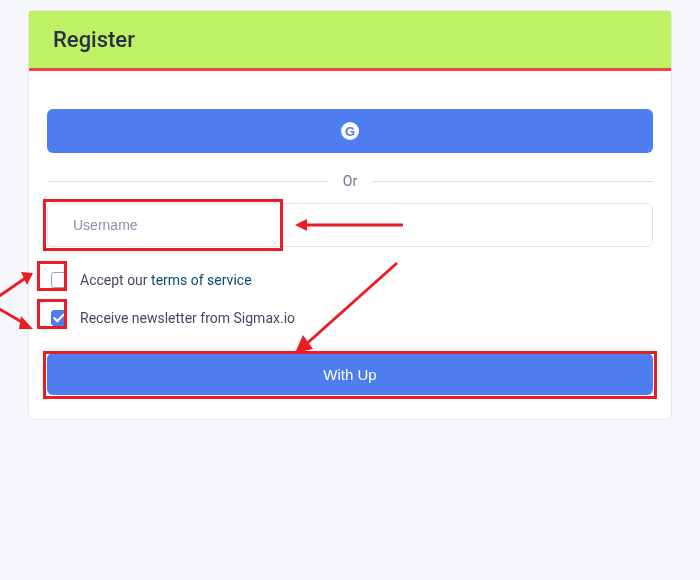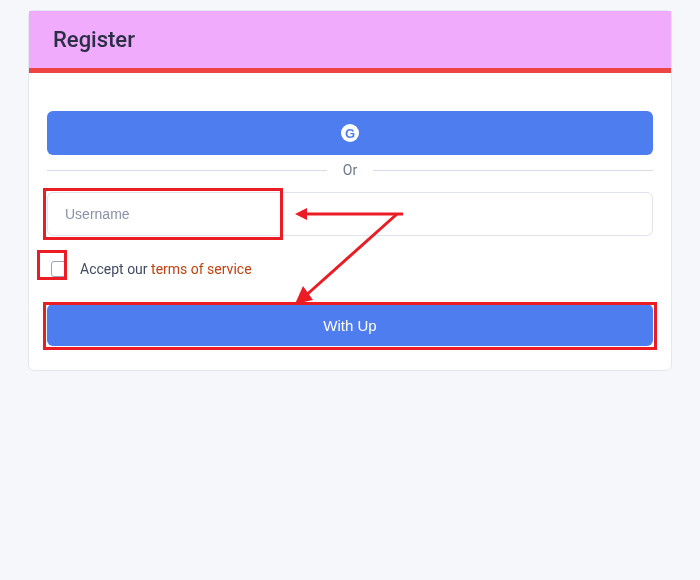--- a/index.html
+++ b/index.html
@@ -13,23 +13,23 @@
     overflow: hidden;
     padding: 10px 28px 28px 28px;
   }
   .card {
     border: 1px solid #e4e7ef;
     border-radius: 6px;
     background: #fff;
     overflow: visible;
   }
   .card-header {
-    background: #f0abfc;
+    background: #bef264;
     padding: 16px 24px;
-    border-bottom: 5px solid #ef4444;
+    border-bottom: 3px solid #ef4444;
   }
   .card-header h2 {
     margin: 0;
     font-size: 22px;
     font-weight: 500;
     color: #2a2f45;
   }
   .card-body {
     padding: 38px 18px 24px 18px;
   }
@@ -58,35 +58,35 @@
     display: flex;
     align-items: center;
     justify-content: center;
     font-size: 13px;
     line-height: 1;
   }
   .divider {
     display: flex;
     align-items: center;
     gap: 16px;
-    margin: 7px 0 14px 0;
+    margin: 20px 0 14px 0;
     color: #6d7691;
     font-size: 14px;
   }
   .divider .line {
     flex: 1;
     height: 1px;
     background: #d8dce8;
   }
   .field {
     width: 100%;
     height: 44px;
     border: 1px solid #e1e4ef;
     border-radius: 6px;
-    padding: 0 17px;
+    padding: 0 25px;
     font-size: 14px;
     color: #444;
     outline: none;
     background: #fff;
   }
   .field::placeholder { color: #8a91a8; }
   .field-wrap { margin-bottom: 22px; position: relative; }
   .checkbox-row {
     display: flex;
     align-items: center;
@@ -114,21 +114,21 @@
     content: "";
     position: absolute;
     left: 4px;
     top: 0px;
     width: 4px;
     height: 9px;
     border: solid #fff;
     border-width: 0 2px 2px 0;
     transform: rotate(45deg);
   }
-  .tos-link { color: #c2410c; text-decoration: none; }
+  .tos-link { color: #0c4a6e; text-decoration: none; }
   .signup-btn {
     width: 100%;
     height: 42px;
     background: #4e7df0;
     color: #fff;
     border: none;
     border-radius: 6px;
     font-size: 15px;
     font-weight: 500;
     cursor: pointer;
@@ -187,20 +187,32 @@
 
 
     <div class="checkbox-row rel">
       <input type="checkbox" class="checkbox" style="">
       <span>
         <span>Accept our </span><a href="#" class="tos-link">terms of service</a>
       </span>
       <span class="anno-box" style="left:-10px; top:-8px; width:30px; height:30px;"></span>
     </div>
 
+    <div class="checkbox-row rel">
+      <input type="checkbox" class="checkbox" checked="" style="">
+      <span>Receive newsletter from Sigmax.io</span>
+      <span class="anno-box" style="left:-10px; top:-8px; width:30px; height:30px;"></span>
+
+      <svg class="arrow-svg" style="left:-60px; top:-38px;" width="60" height="70">
+        <line x1="2" y1="34" x2="40" y2="8"></line>
+        <polygon points="46,4 34,3 40,16"></polygon>
+        <line x1="2" y1="34" x2="40" y2="56"></line>
+        <polygon points="46,60 34,47 32,60"></polygon>
+      </svg>
+    </div>
 
     <div class="rel">
       <button class="signup-btn">
         <span>With Up</span>
       </button>
       <span class="anno-box" style="left:-4px; top:6px; right:-4px; height:48px;"></span>
       
       <svg class="arrow-svg" style="left:240px; top:-84px;" width="120" height="96">
         <line x1="110" y1="2" x2="16" y2="86"></line>
         <polygon points="8,92 26,88 16,74"></polygon>

